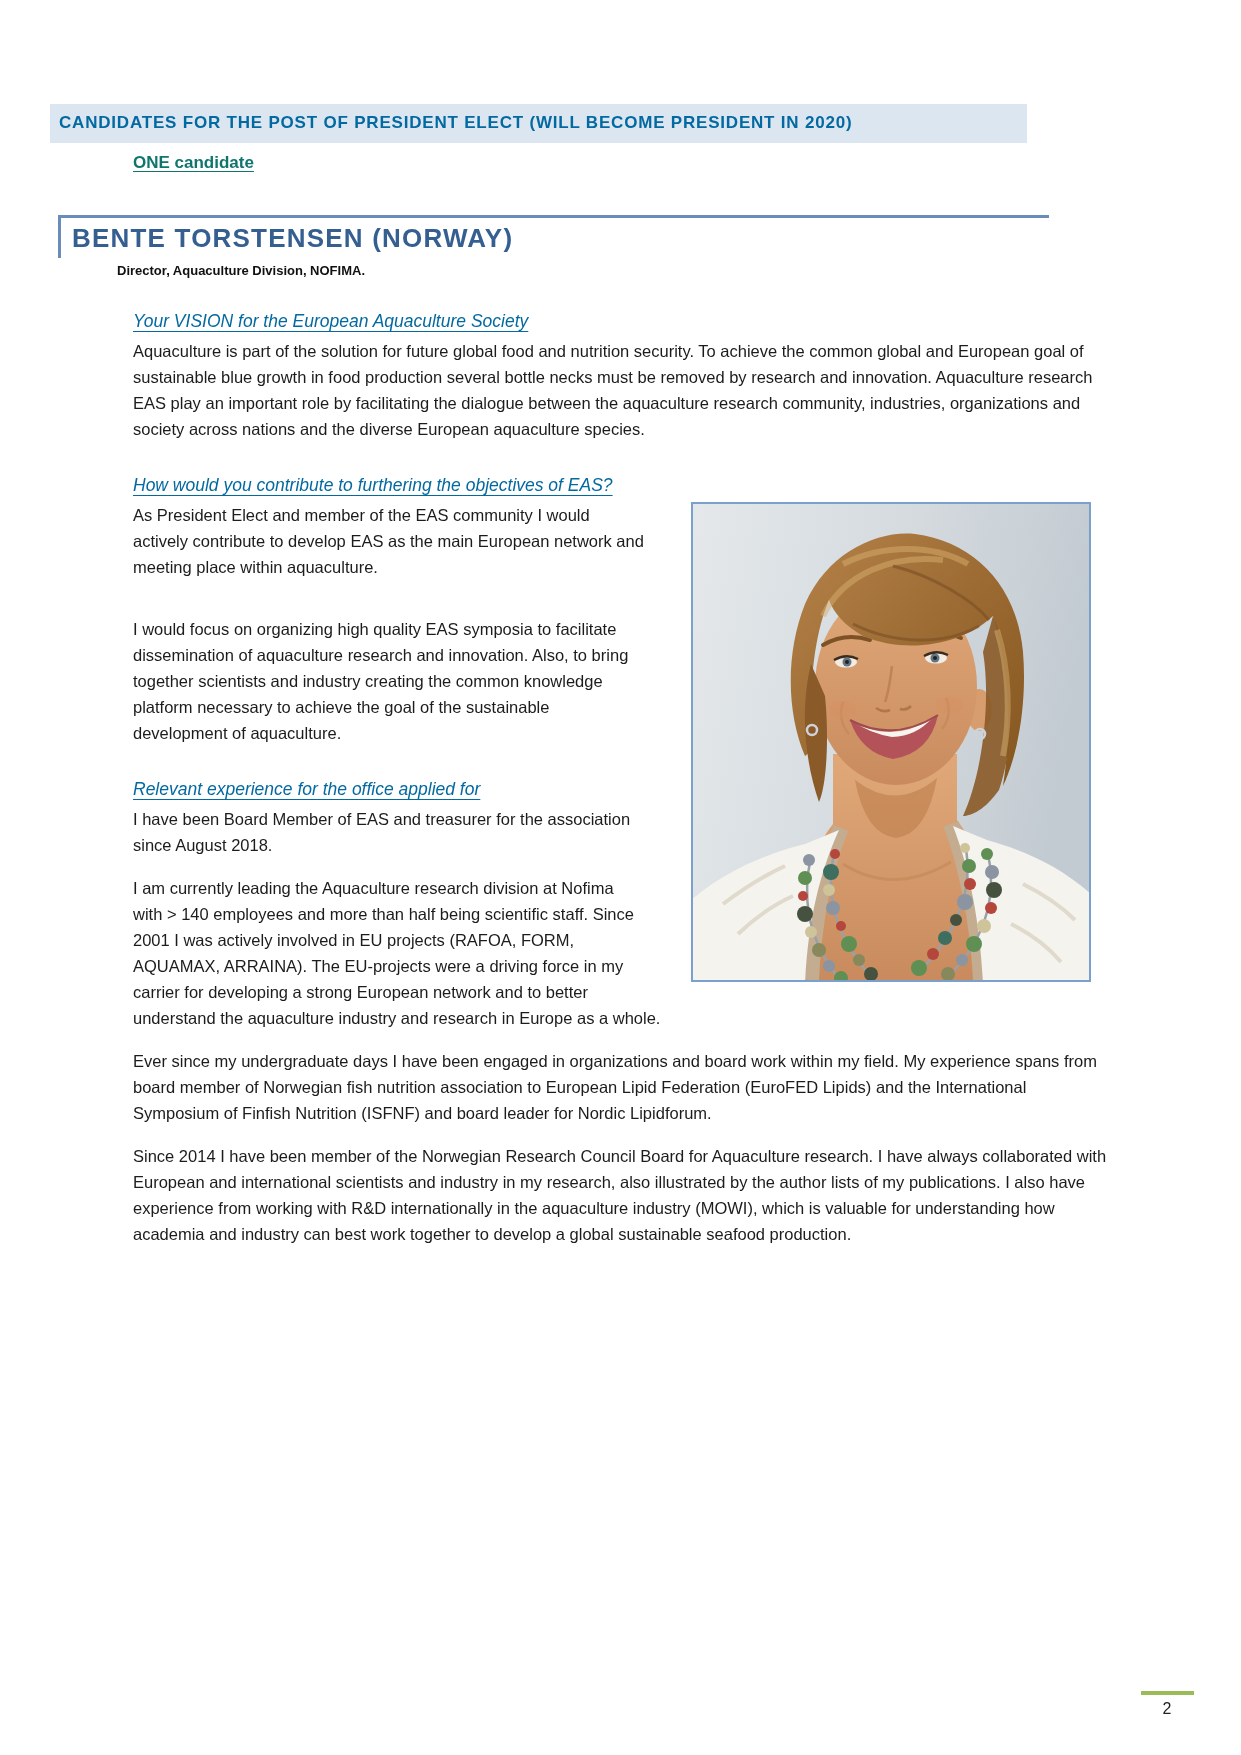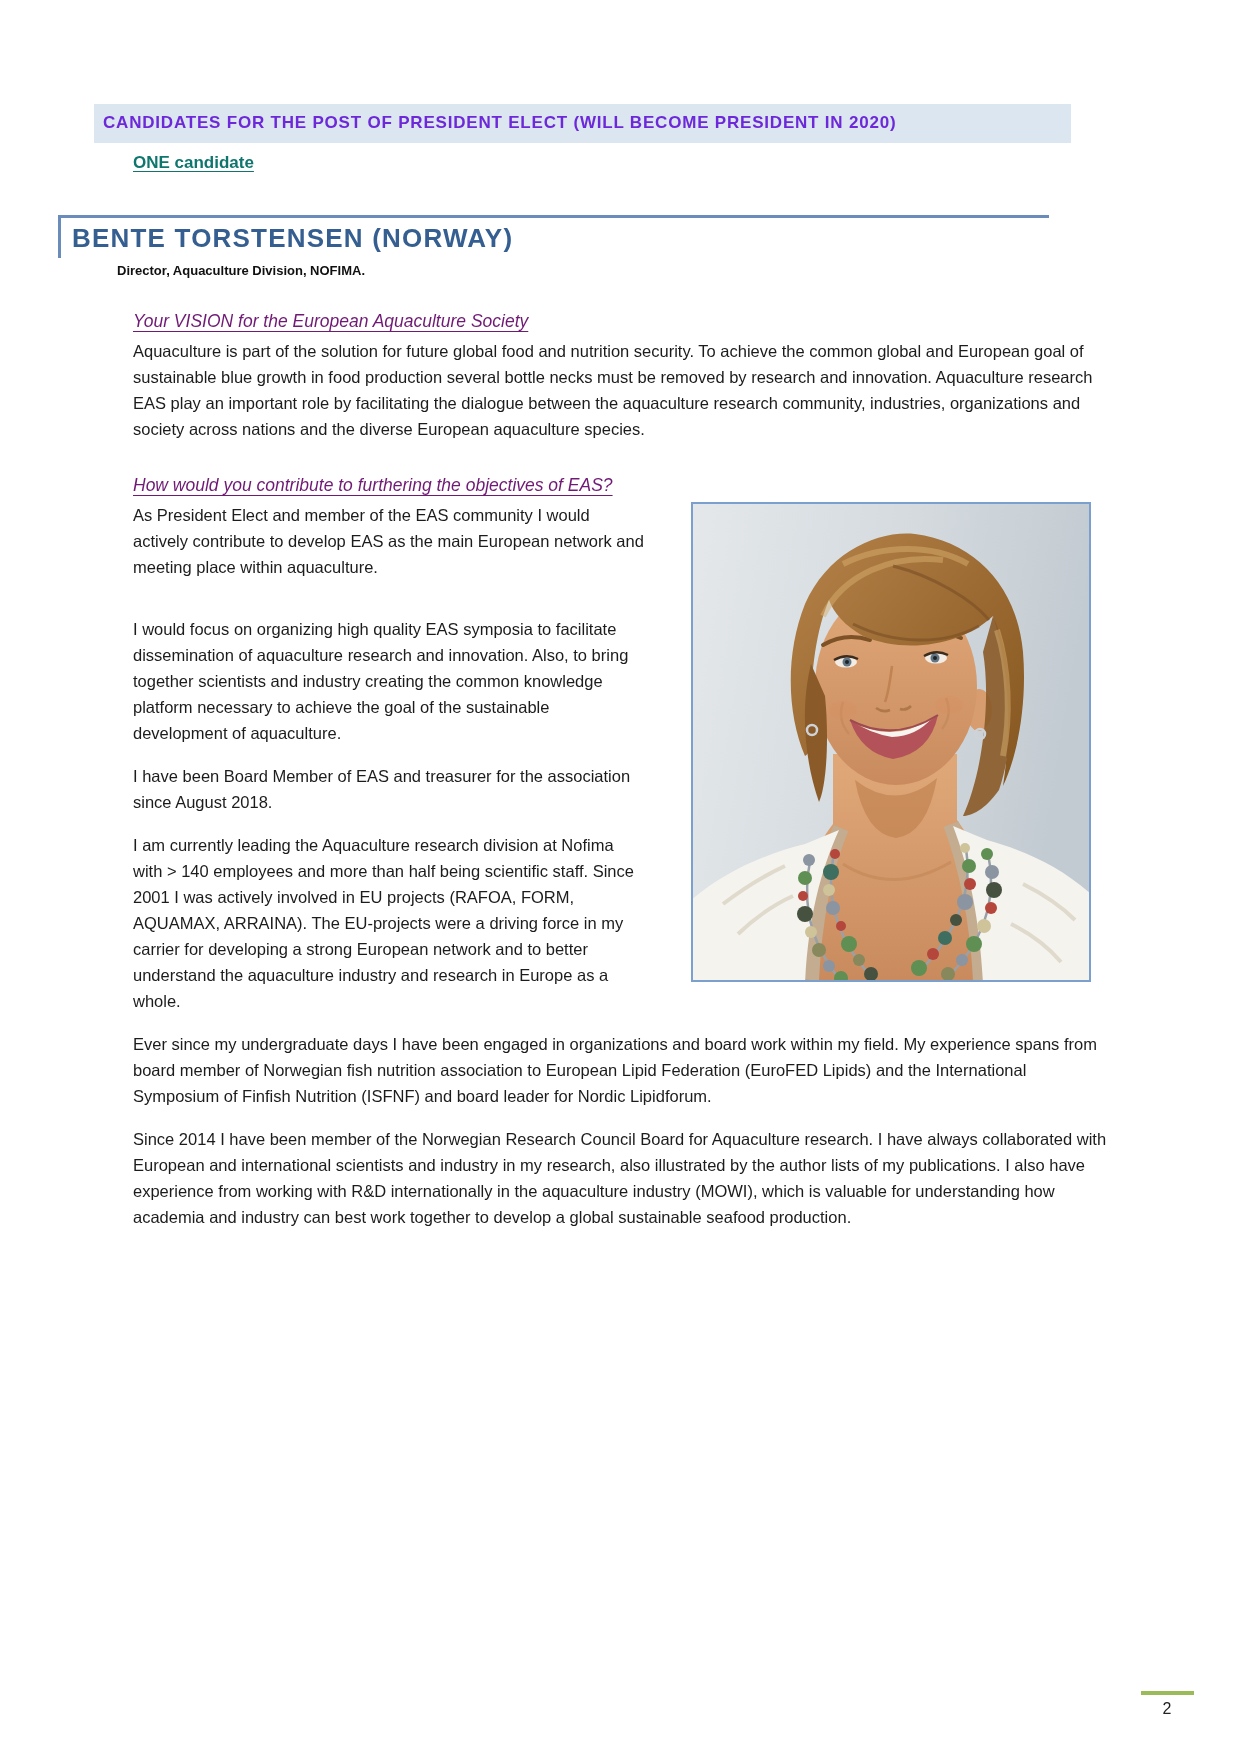--- a/index.html
+++ b/index.html
@@ -1,35 +1,35 @@
 <!DOCTYPE html>
 <html><head>
 <meta charset="utf-8">
 <style>
   html,body{margin:0;padding:0;background:#ffffff;}
   .page{
     position:relative;width:1241px;height:1755px;background:#ffffff;overflow:hidden;
     font-family:"Liberation Sans",sans-serif;color:#1c1c1c;
   }
   .banner{
-    margin:104px 0 0 94px;width:977px;box-sizing:border-box;
+    margin:104px 0 0 50px;width:977px;box-sizing:border-box;
     background:#dce6f1;padding:9px 28px 10px 9px;
-    font-weight:700;font-size:17px;letter-spacing:.8px;color:#6d28d9;
+    font-weight:700;font-size:17px;letter-spacing:.8px;color:#0369a1;
   }
   .one-candidate{
     margin:10px 0 0 133px;font-size:17px;font-weight:700;color:#0f766e;
     text-decoration:underline;text-underline-offset:3px;
   }
   .title-block{margin:42px 0 0 58px;width:991px;border-top:3px solid #6a8cba;}
   .title-inner{border-left:3px solid #6a8cba;padding:5px 0 4px 11px;}
   .candidate-name{font-size:26px;font-weight:700;letter-spacing:1.2px;color:#365f91;}
   .candidate-position{margin:5px 0 0 117px;font-size:13px;font-weight:700;color:#101010;}
   .content{margin:0 0 0 133px;width:975px;font-size:16.5px;line-height:26px;color:#1c1c1c;}
   .section-heading{
-    margin:30px 0 4px 0;font-size:17.5px;font-weight:400;font-style:italic;color:#701a75;
+    margin:30px 0 4px 0;font-size:17.5px;font-weight:400;font-style:italic;color:#0369a1;
     text-decoration:underline;text-underline-offset:4px;
   }
   .content p{margin:0 0 17px 0;}
   p.gap-lg{margin-top:36px;}
   .photo-float{
     float:right;width:400px;height:480px;margin:0 17px 8px 45px;
     border:2px solid #7ba0cd;box-sizing:border-box;background:#d7dde2;
   }
   .photo-float svg{display:block;width:100%;height:100%;}
   .footer-rule{position:absolute;left:1141px;top:1691px;width:53px;height:4px;background:#9bbb59;}
@@ -174,20 +174,21 @@
           <path d="M 200,62 C 240,72 280,96 296,116 M 160,120 C 200,140 250,142 286,122" stroke="#7a4f24" stroke-width="3" fill="none" opacity="0.6"></path>
 
           <circle cx="119" cy="226" r="5" fill="none" stroke="#cfd3d8" stroke-width="2.5"></circle>
           <circle cx="287" cy="230" r="5" fill="none" stroke="#cfd3d8" stroke-width="2.5"></circle>
         </svg>
       </div>
 
       <p>As President Elect and member of the EAS community I would actively contribute to develop EAS as the main European network and meeting place within aquaculture.</p>
       <p class="gap-lg">I would focus on organizing high quality EAS symposia to facilitate dissemination of aquaculture research and innovation. Also, to bring together scientists and industry creating the common knowledge platform necessary to achieve the goal of the sustainable development of aquaculture.</p>
 
+      <div class="section-heading">Relevant experience for the office applied for</div>
       <p>I have been Board Member of EAS and treasurer for the association since August 2018.</p>
       <p>I am currently leading the Aquaculture research division at Nofima with &gt; 140 employees and more than half being scientific staff. Since 2001 I was actively involved in EU projects (RAFOA, FORM, AQUAMAX, ARRAINA). The EU-projects were a driving force in my carrier for developing a strong European network and to better understand the aquaculture industry and research in Europe as a whole.</p>
       <p>Ever since my undergraduate days I have been engaged in organizations and board work within my field. My experience spans from board member of Norwegian fish nutrition association to European Lipid Federation (EuroFED Lipids) and the International Symposium of Finfish Nutrition (ISFNF) and board leader for Nordic Lipidforum.</p>
       <p>Since 2014 I have been member of the Norwegian Research Council Board for Aquaculture research. I have always collaborated with European and international scientists and industry in my research, also illustrated by the author lists of my publications. I also have experience from working with R&amp;D internationally in the aquaculture industry (MOWI), which is valuable for understanding how academia and industry can best work together to develop a global sustainable seafood production.</p>
     </div>
 
   </div>
 
   <div class="footer-rule"></div>
   <div class="page-number">2</div>

